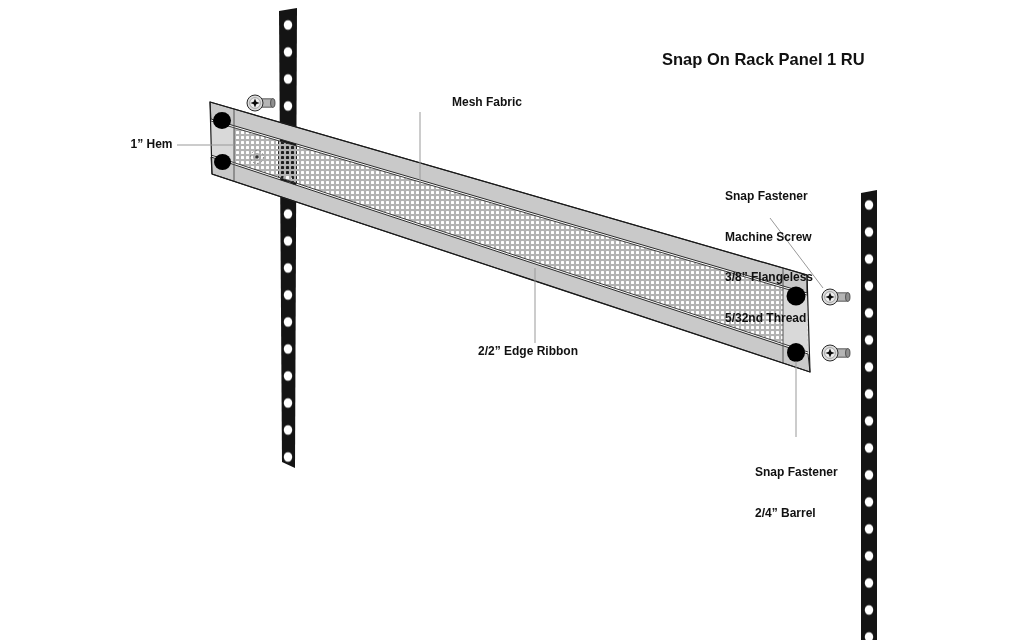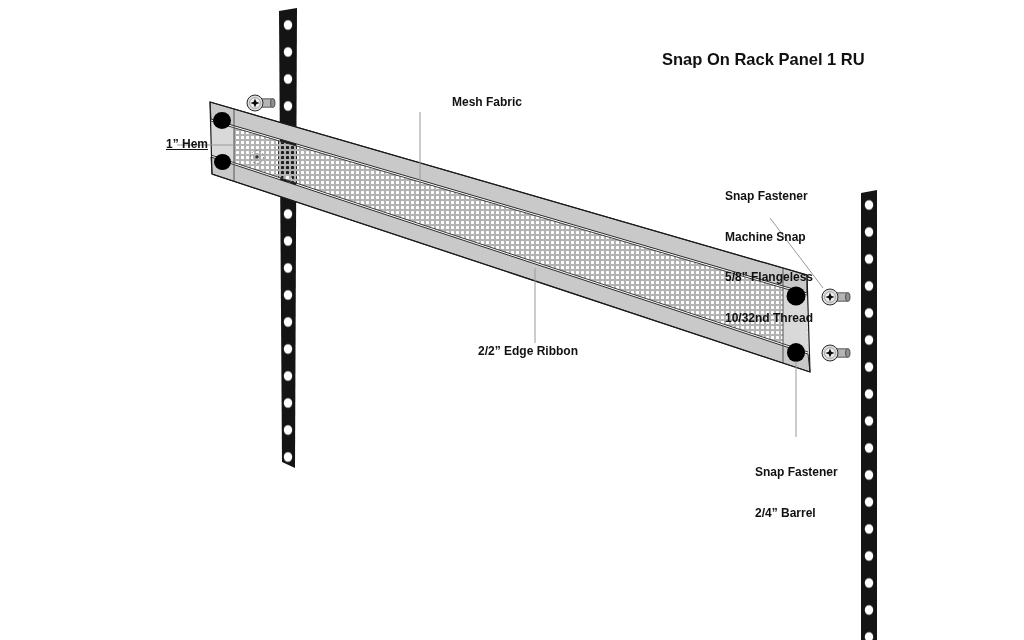--- a/index.html
+++ b/index.html
@@ -111,29 +111,29 @@
       <line x1="770" y1="218" x2="823" y2="288"></line>
       <line x1="535" y1="268" x2="535" y2="343"></line>
       <line x1="796" y1="361" x2="796" y2="437"></line>
     </g>
   </svg>
 
   <div class="title">
     <div>Snap On Rack Panel 1 RU</div>
   </div>
 
-  <div class="lbl" style="left:60px;top:138px;width:113px;text-align:right;text-decoration:underline;">1” Hem</div>
+  <div class="lbl" style="left:60px;top:138px;width:113px;text-align:center;">1” Hem</div>
 
   <div class="lbl" style="left:417px;top:96px;">Mesh Fabric</div>
 
   <div class="lbl" style="left:690px;top:163px;">
     <div>Snap Fastener</div>
-    <div>Machine Snap</div>
-    <div>5/8” Flangeless</div>
-    <div>10/32nd Thread</div>
+    <div>Machine Screw</div>
+    <div>3/8” Flangeless</div>
+    <div>5/32nd Thread</div>
   </div>
 
   <div class="lbl" style="left:443px;top:345px;">2/2” Edge Ribbon</div>
 
   <div class="lbl" style="left:720px;top:439px;">
     <div>Snap Fastener</div>
     <div>2/4” Barrel</div>
   </div>
 
 </div>

